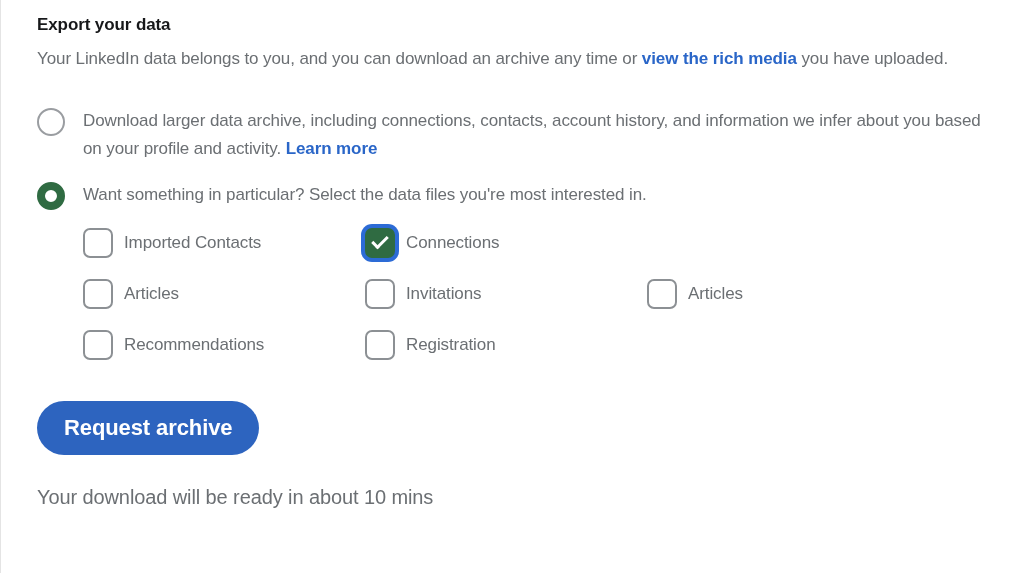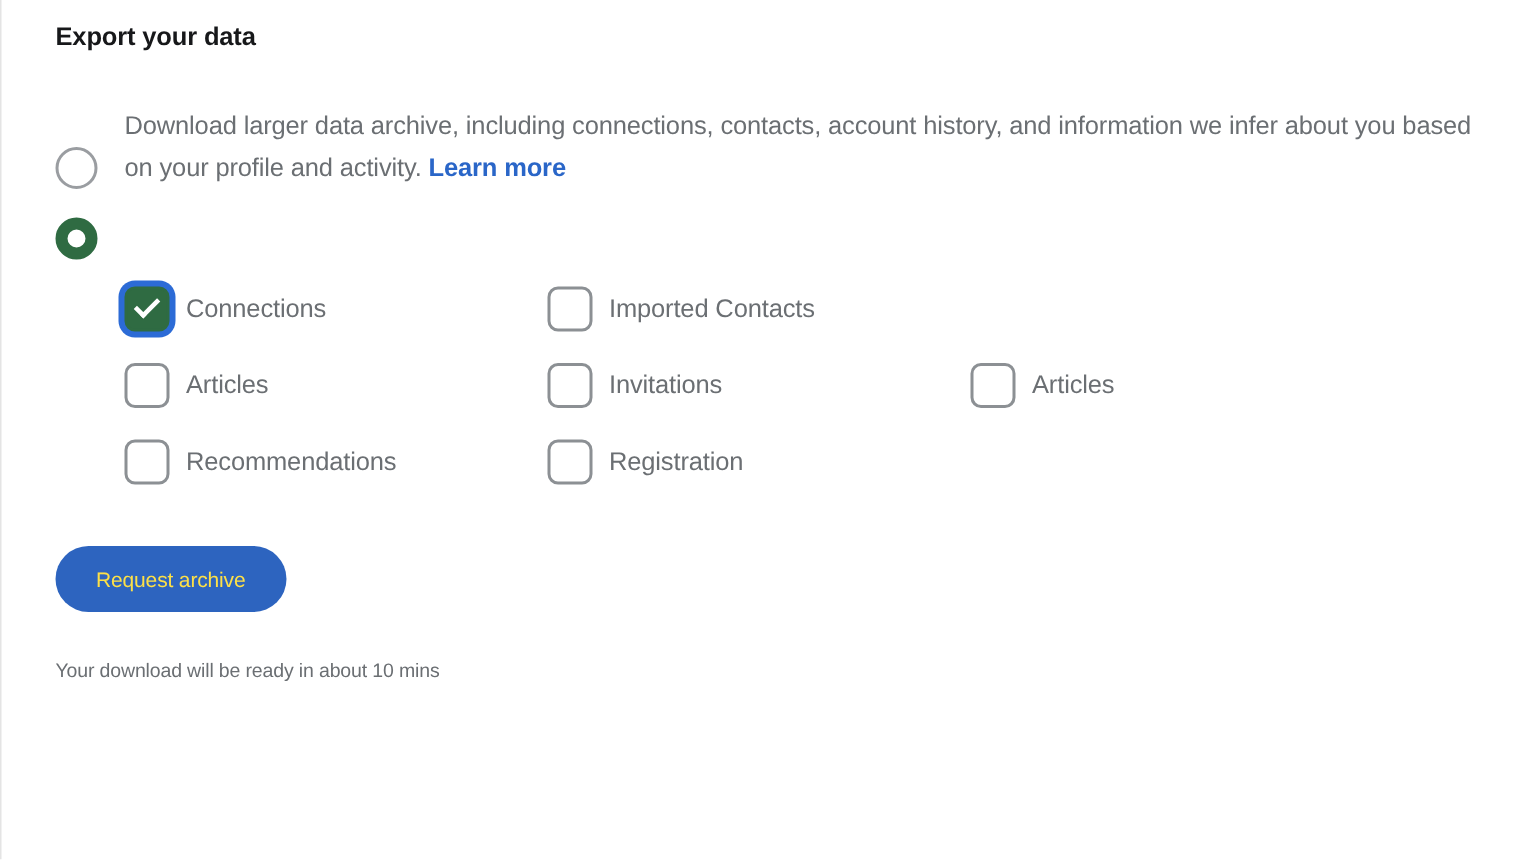--- a/index.html
+++ b/index.html
@@ -44,21 +44,21 @@
     font-weight: bold;
     text-decoration: none;
     cursor: pointer;
   }
 
   
   .options { margin-top: 34px; }
 
   .option-row {
     display: flex;
-    align-items: flex-end;
+    align-items: flex-start;
     margin-bottom: 18px;
   }
 
   .radio {
     flex: 0 0 auto;
     width: 28px;
     height: 28px;
     border-radius: 50%;
     margin-right: 18px;
     margin-top: 1px;
@@ -140,73 +140,77 @@
     color: #6b6f73;
     letter-spacing: -0.1px;
     white-space: nowrap;
   }
 
   
   .request-btn {
     margin-top: 20px;
     display: inline-block;
     background: #2d64bf;
-    color: #fde047;
+    color: #ffffff;
     font-family: "Liberation Sans", sans-serif;
-    font-size: 14px;
-    font-weight: normal;
+    font-size: 22px;
+    font-weight: bold;
     letter-spacing: -0.1px;
     border: none;
     border-radius: 999px;
     padding: 14px 27px;
     cursor: pointer;
   }
 
   
   .footer-note {
     margin-top: 31px;
-    font-size: 13px;
+    font-size: 20px;
     color: #6b6f73;
     letter-spacing: -0.1px;
   }
 </style>
 </head>
 <body>
 
 <div id="page">
 
   <h2 class="section-title">Export your data</h2>
 
+  <p class="section-desc">
+    <span>Your LinkedIn data belongs to you, and you can download an archive any time or </span><a class="link" href="#">view the rich media</a><span> you have uploaded.</span>
+  </p>
 
   <div class="options">
 
     <div class="option-row">
       <span class="radio off"></span>
       <span class="option-text"><span>Download larger data archive, including connections, contacts, account history, and information we infer about you based on your profile and activity. </span><a class="link" href="#">Learn more</a></span>
     </div>
 
     <div class="option-row">
       <span class="radio on"></span>
+      <span class="option-text">Want something in particular? Select the data files you're most interested in.</span>
     </div>
 
   </div>
 
   <div class="checkbox-grid">
 
     <div class="cb-row">
+      <label class="cb-cell">
+        <span class="cb-box"></span>
+        <span class="cb-label">Imported Contacts</span>
+      </label>
       <label class="cb-cell">
         <span class="cb-box checked">
             <span class="tick"></span>
           </span>
         <span class="cb-label">Connections</span>
       </label>
-      <label class="cb-cell">
-        <span class="cb-box"></span>
-        <span class="cb-label">Imported Contacts</span>
-      </label>
     </div>
 
     <div class="cb-row">
       <label class="cb-cell">
         <span class="cb-box"></span>
         <span class="cb-label">Articles</span>
       </label>
       <label class="cb-cell">
         <span class="cb-box"></span>
         <span class="cb-label">Invitations</span>

